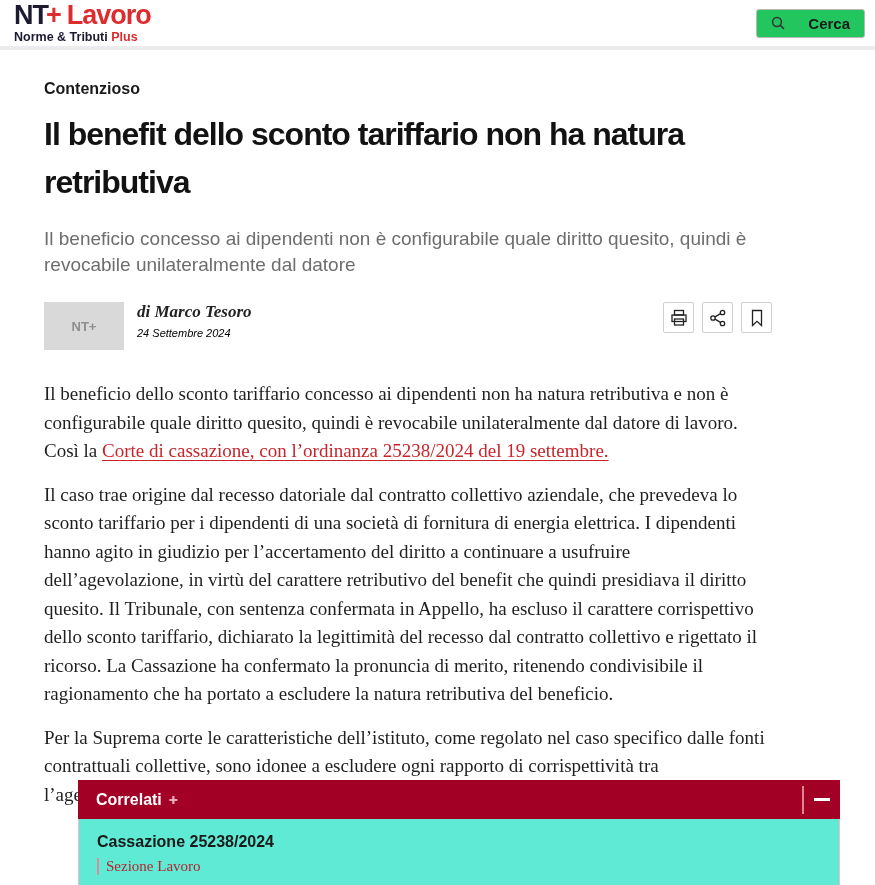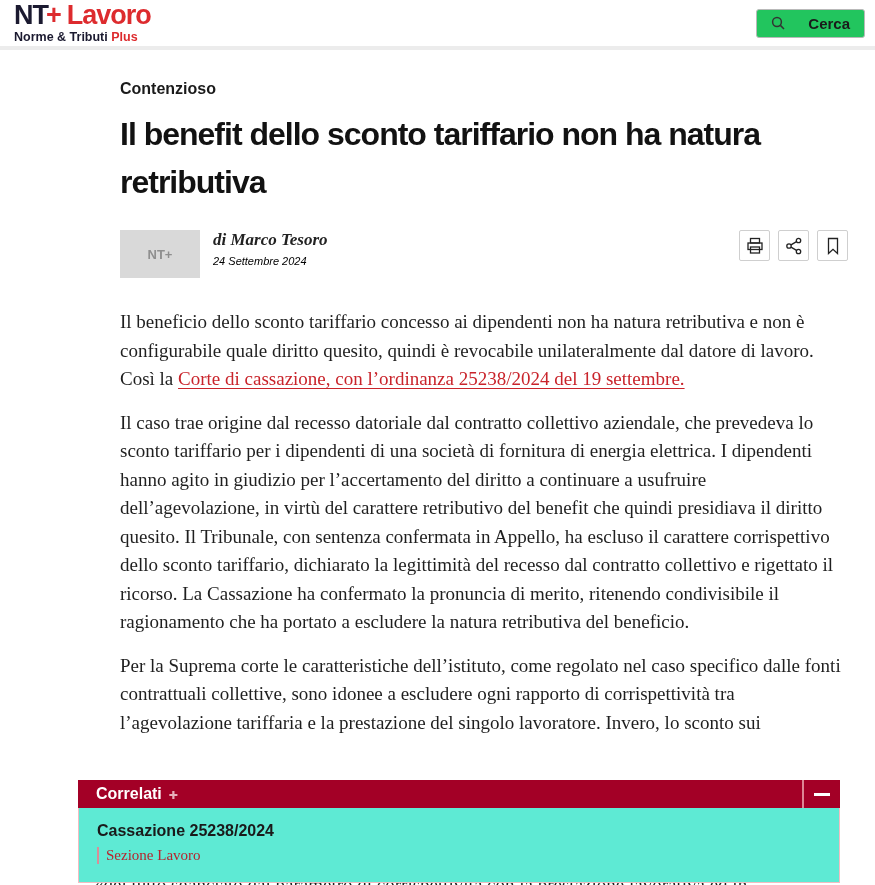--- a/index.html
+++ b/index.html
@@ -15,21 +15,21 @@
   .logo-plus { color:#dd2b2e; margin-left:-2px; }
   .logo-name { color:#dd2b2e; margin-left:6px; }
   .logo-line2 { font-size:12.5px; font-weight:700; color:#1b1a30; margin-top:2px; letter-spacing:0; }
   .logo-plus2 { color:#dd2b2e; }
   .search-btn { display:flex; align-items:center; gap:23px; background:#22c55e;
                 border:1px solid #b9b9b9; border-radius:3px; height:29px; padding:0 14px;
                 font-size:15px; font-weight:600; color:#1a1a1a; cursor:pointer;
                 font-family:"Liberation Sans", sans-serif; }
 
   
-  .article { width:728px; margin-left:120px; }
+  .article { width:728px; margin-left:44px; }
   .category { margin-top:30px; font-size:16px; font-weight:700; color:#1a1a1a; }
   h1.title { margin-top:12px; font-family:Liberation Sans, sans-serif; font-weight:700;
              font-size:32px; line-height:48px; letter-spacing:-1px; color:#121212; }
   .deck { margin-top:20px; font-size:19px; line-height:26px; color:#6d6d6d; max-width:710px; }
 
   .byline-row { margin-top:24px; display:flex; align-items:flex-start; }
   .thumb { width:80px; height:48px; background:#d9d9d9; display:flex; align-items:center;
            justify-content:center; font-size:13px; font-weight:700; color:#8f8f8f;
            letter-spacing:0; flex:0 0 auto; }
   .byline-text { margin-left:13px; flex:1; }
@@ -45,21 +45,21 @@
                line-height:28.5px; color:#1f1f1f; }
   .body-copy p { margin-bottom:15px; }
   a.body-link { color:#c9242b; text-decoration:underline; text-underline-offset:3px; cursor:pointer; }
 
   .behind-line { position:absolute; left:94px; top:871px; width:740px;
                  font-family:"Liberation Serif", serif; font-size:19px; line-height:28.5px;
                  color:#1f1f1f; }
 
   
   .correlati { position:absolute; left:78px; top:780px; width:762px; z-index:10; }
-  .correlati-bar { height:28px; background:#a30026; display:flex; align-items:center;
+  .correlati-bar { height:39px; background:#a30026; display:flex; align-items:center;
                    color:#fff; }
   .correlati-title { font-size:16px; font-weight:700; margin-left:18px; }
   .correlati-plus { font-size:11px; color:#e7aeba; margin-left:7px; margin-top:2px; }
   .correlati-collapse { margin-left:auto; width:38px; height:28px; background:#a30026;
                         border:none; border-left:2px solid #dd8694; display:flex;
                         align-items:center; justify-content:center; cursor:pointer; }
   .minus-glyph { width:16px; height:3px; background:#fff; display:block; }
   .correlati-body { background:#5eead4; border:1px solid #f3bcc2; border-top:none;
                     padding:14px 18px 18px 18px; }
   .rel-title { font-size:16px; font-weight:700; color:#1a1a1a; cursor:pointer; }
@@ -83,20 +83,21 @@
           <line x1="9.4" y1="9.4" x2="13" y2="13"></line>
       </svg>
     </span>
     <span>Cerca</span>
   </button>
 </header>
 
 <main class="article">
   <div class="category">Contenzioso</div>
   <h1 class="title">Il benefit dello sconto tariffario non ha natura retributiva</h1>
+  <p class="deck">Il beneficio concesso ai dipendenti non è configurabile quale diritto quesito, quindi è revocabile unilateralmente dal datore</p>
 
   <div class="byline-row">
     <div class="thumb">NT+</div>
     <div class="byline-text">
       <div class="author">di Marco Tesoro</div>
       <div class="date">24 Settembre 2024</div>
     </div>
     <div class="actions">
       <button class="icon-btn">
         <span>

